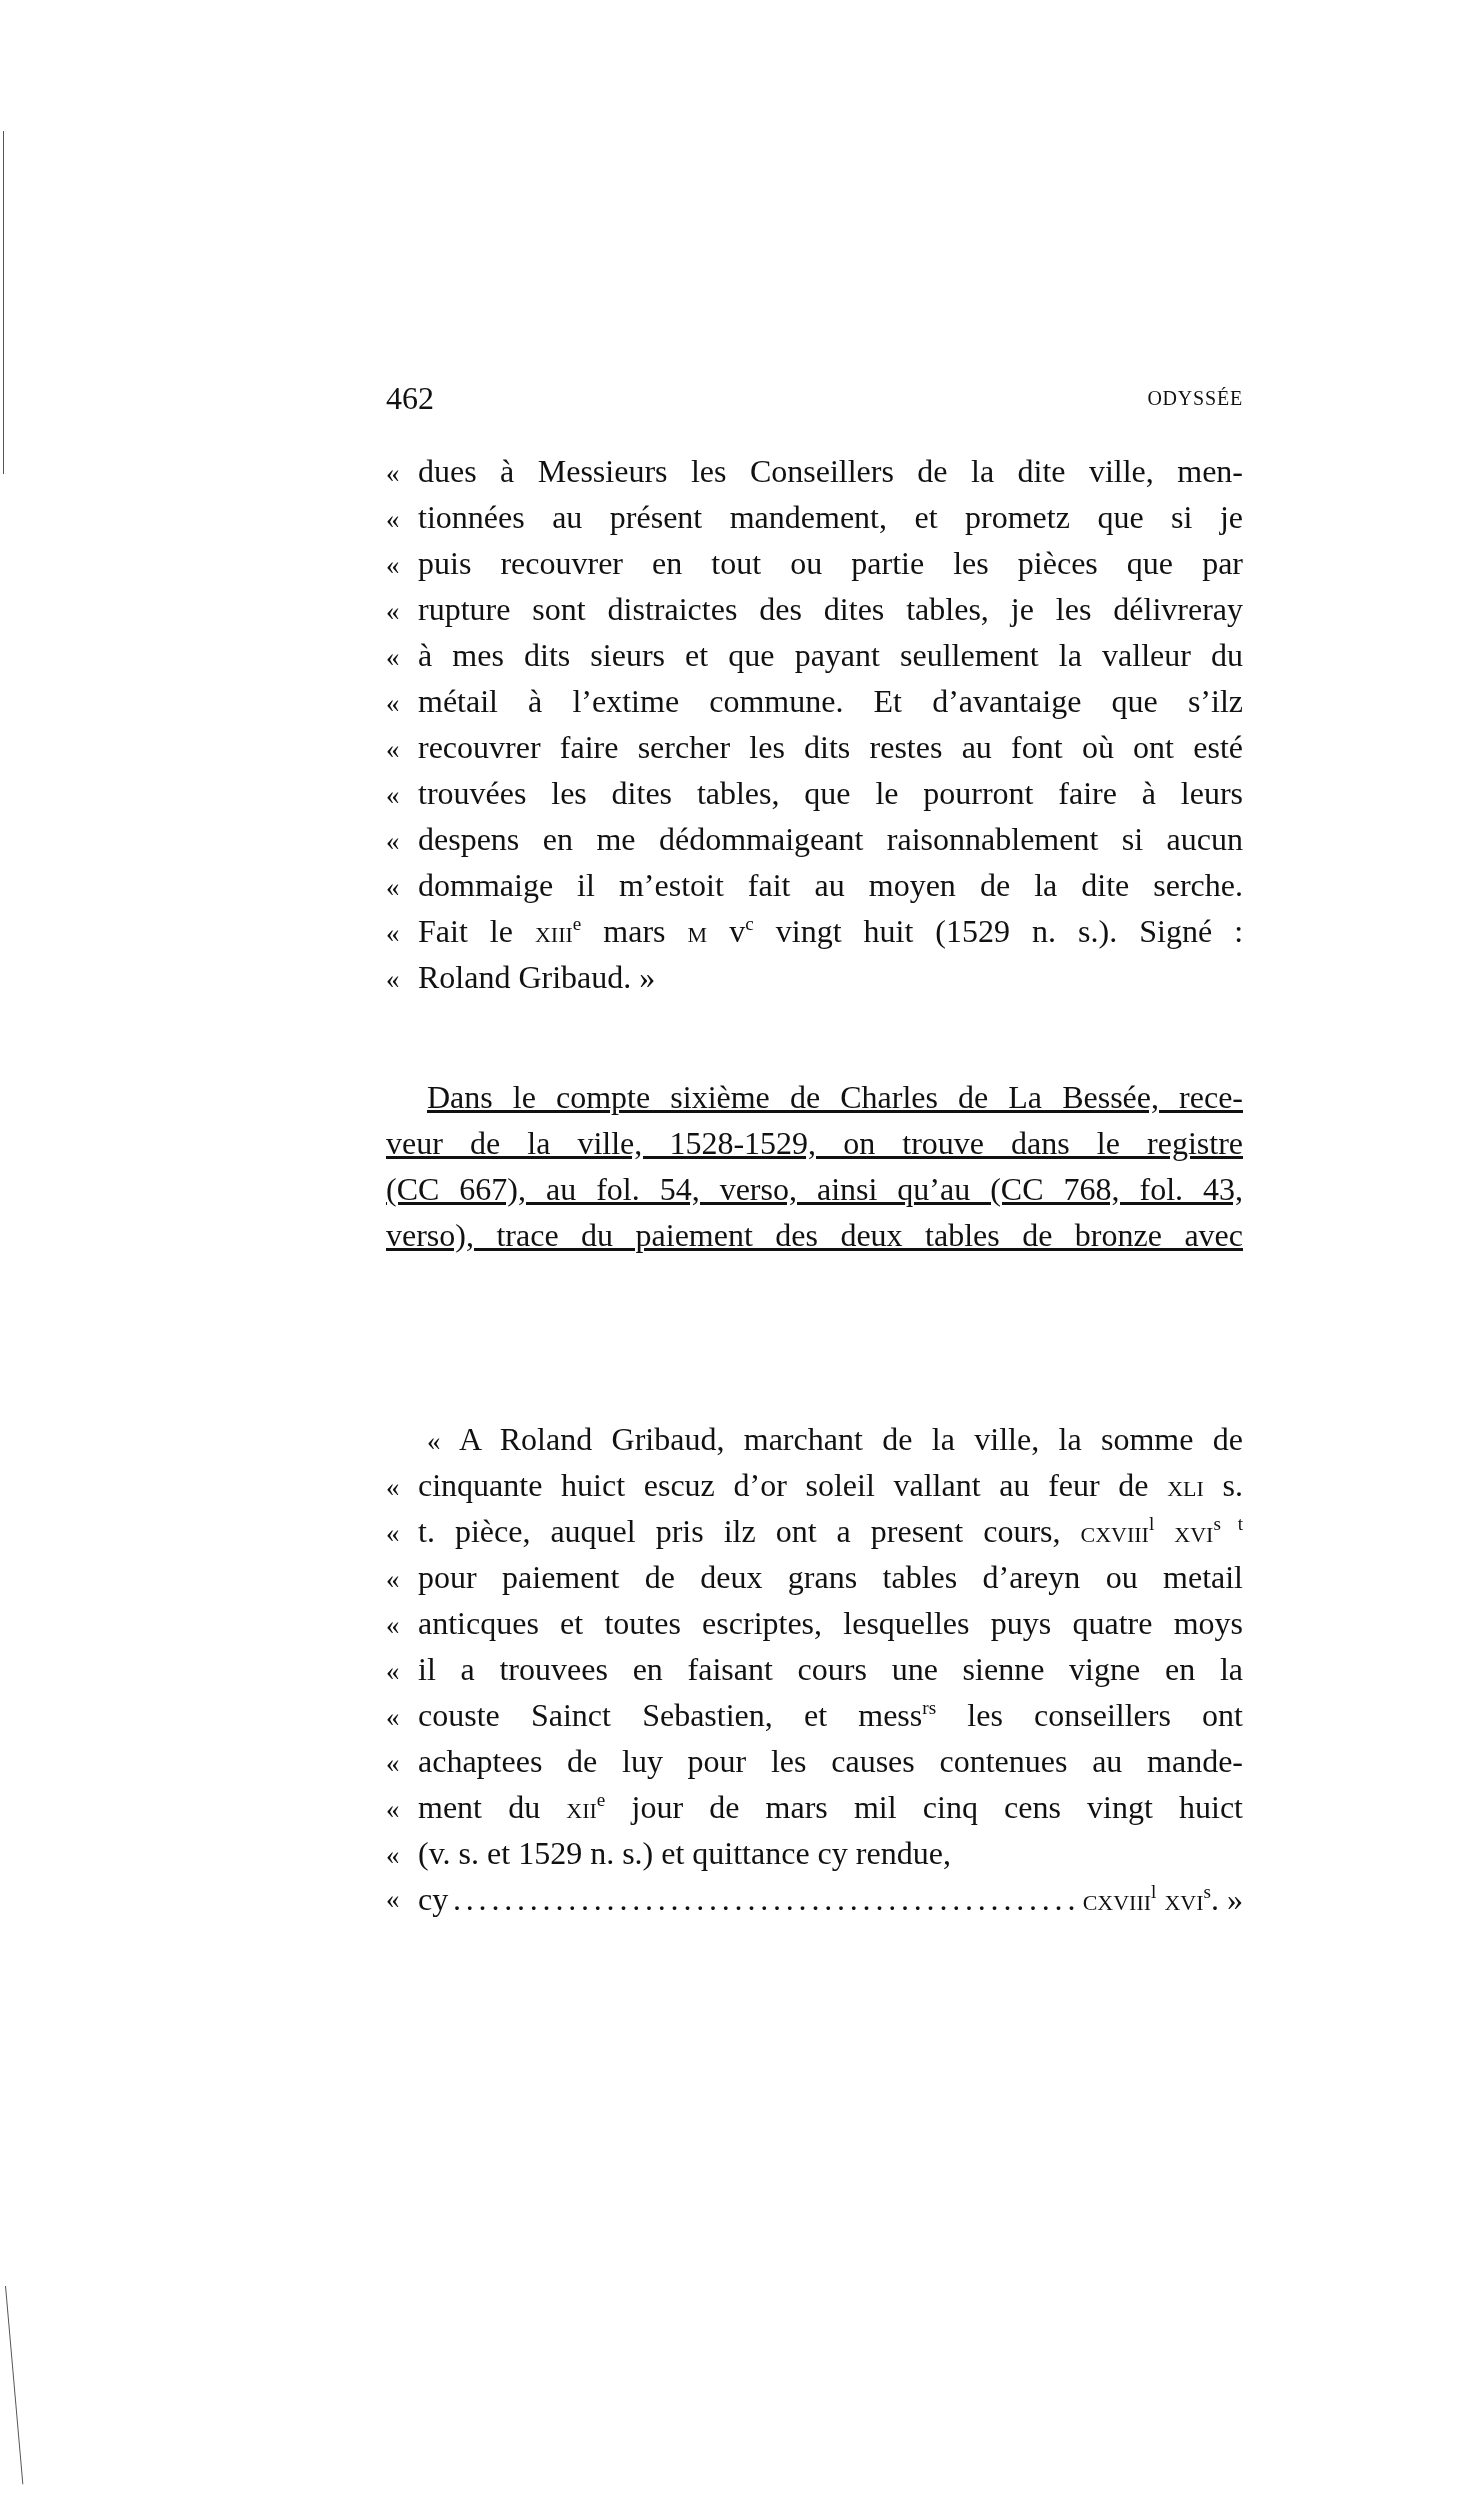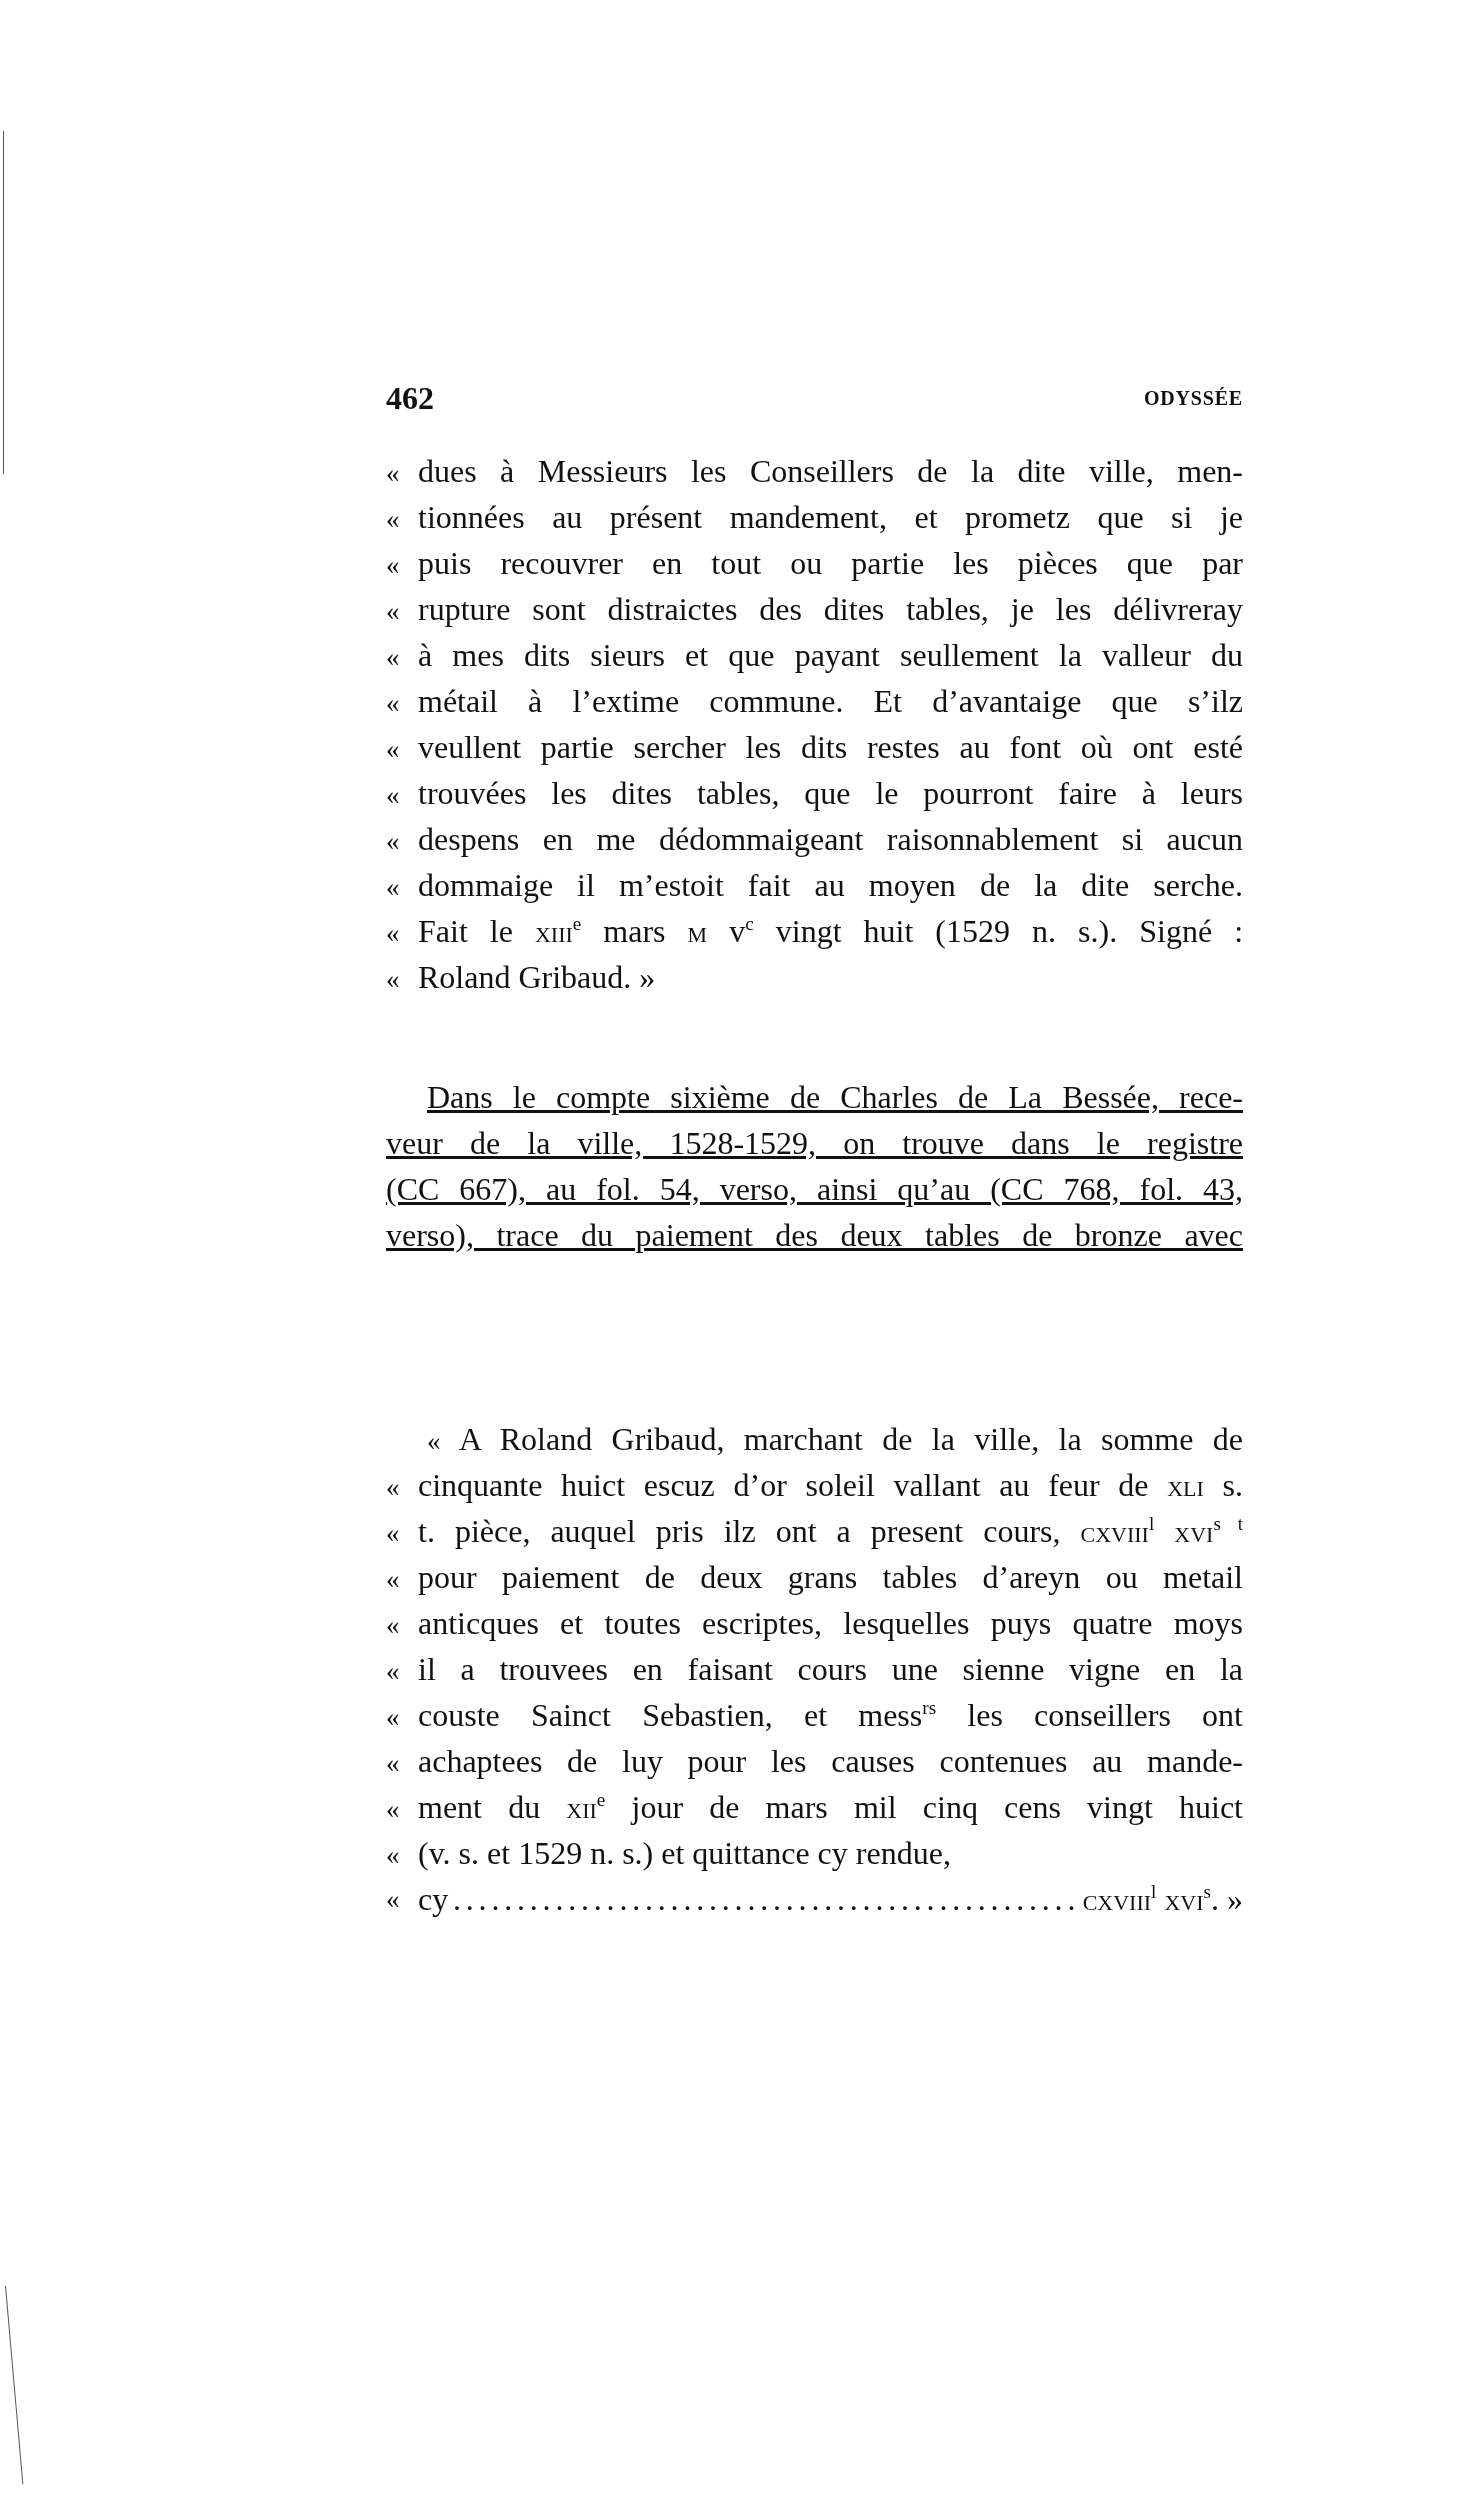--- a/index.html
+++ b/index.html
@@ -3,21 +3,21 @@
 <meta charset="utf-8">
 <style>
   html, body { margin: 0; padding: 0; background: #ffffff; }
   body {
     width: 1480px; height: 2500px; position: relative; overflow: hidden;
     font-family: "Liberation Serif", "DejaVu Serif", serif;
     color: #111111;
   }
   .page { position: absolute; left: 0; top: 0; width: 1480px; height: 2500px; }
   .running-head {
-    position: absolute; left: 386px; top: 374px; width: 857px; height: 48px; font-weight: bold;
+    position: absolute; left: 386px; top: 374px; width: 857px; height: 48px;
   }
   .page-number {
     position: absolute; left: 0; top: 0; font-size: 32px; line-height: 48px;
   }
   .running-title {
     position: absolute; left: 0; width: 100%; top: 0; text-align: right;
     font-size: 20px; letter-spacing: 0.8px; line-height: 48px;
   }
   .block { position: absolute; left: 386px; width: 857px; }
   .line {
@@ -74,21 +74,21 @@
     <div class="line">
         <span class="gq">«</span>
         <span class="txt">à mes dits sieurs et que payant seullement la valleur du</span>
       </div>
     <div class="line">
         <span class="gq">«</span>
         <span class="txt">métail à l’extime commune. Et d’avantaige que s’ilz</span>
       </div>
     <div class="line">
         <span class="gq">«</span>
-        <span class="txt">veullent partie sercher les dits restes au font où ont esté</span>
+        <span class="txt">recouvrer faire sercher les dits restes au font où ont esté</span>
       </div>
     <div class="line">
         <span class="gq">«</span>
         <span class="txt">trouvées les dites tables, que le pourront faire à leurs</span>
       </div>
     <div class="line">
         <span class="gq">«</span>
         <span class="txt">despens en me dédommaigeant raisonnablement si aucun</span>
       </div>
     <div class="line">

